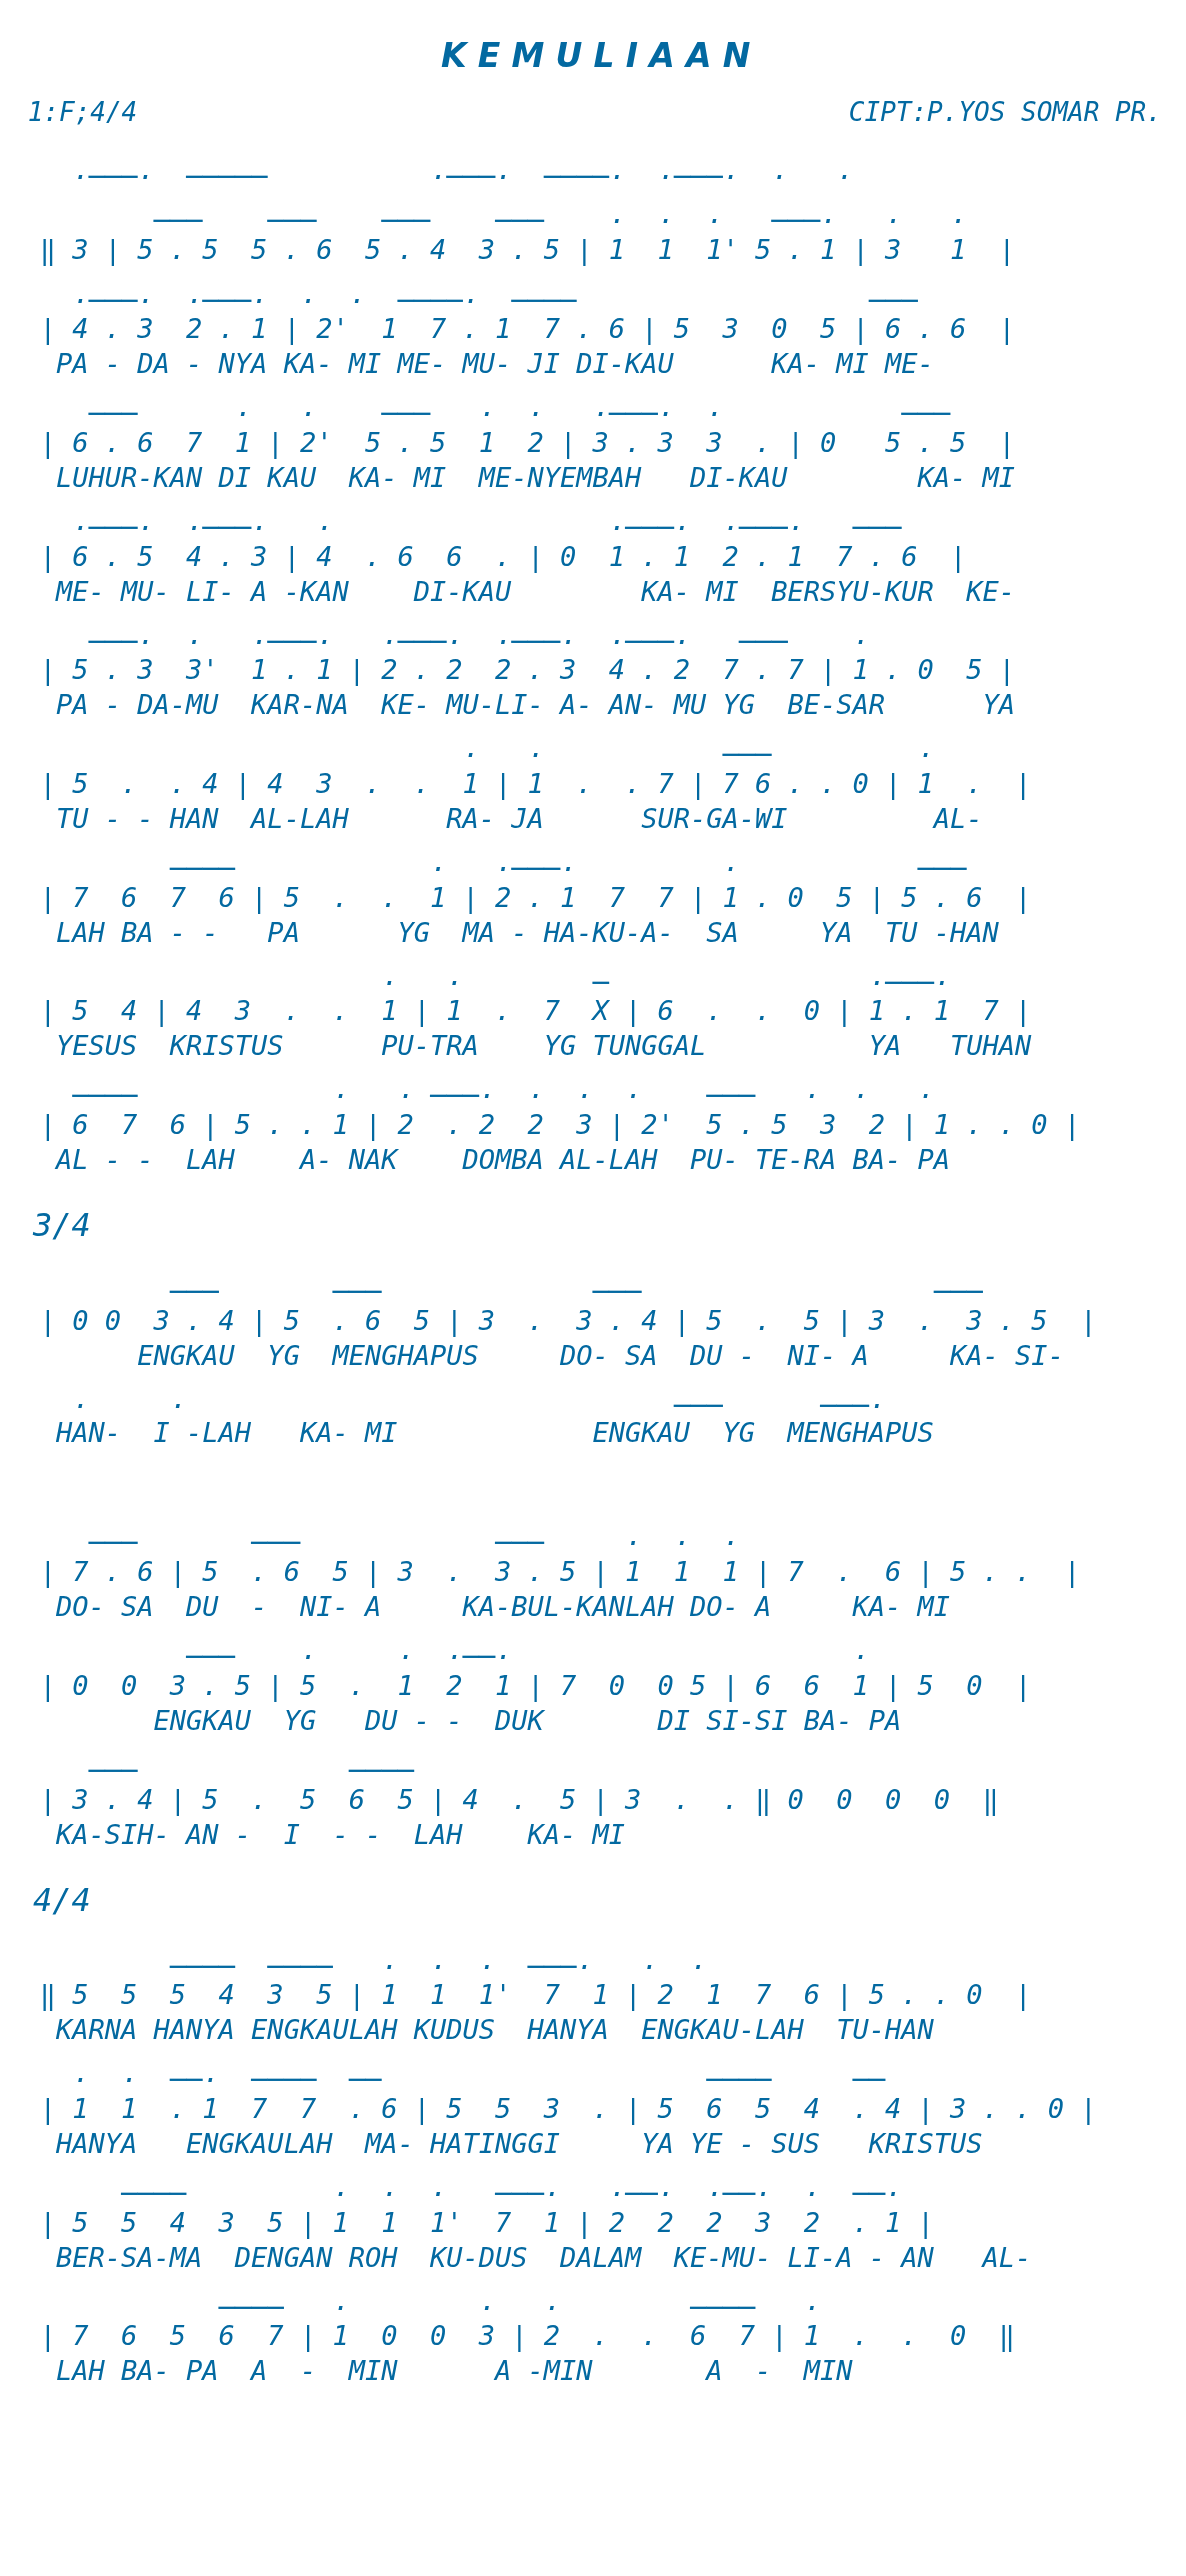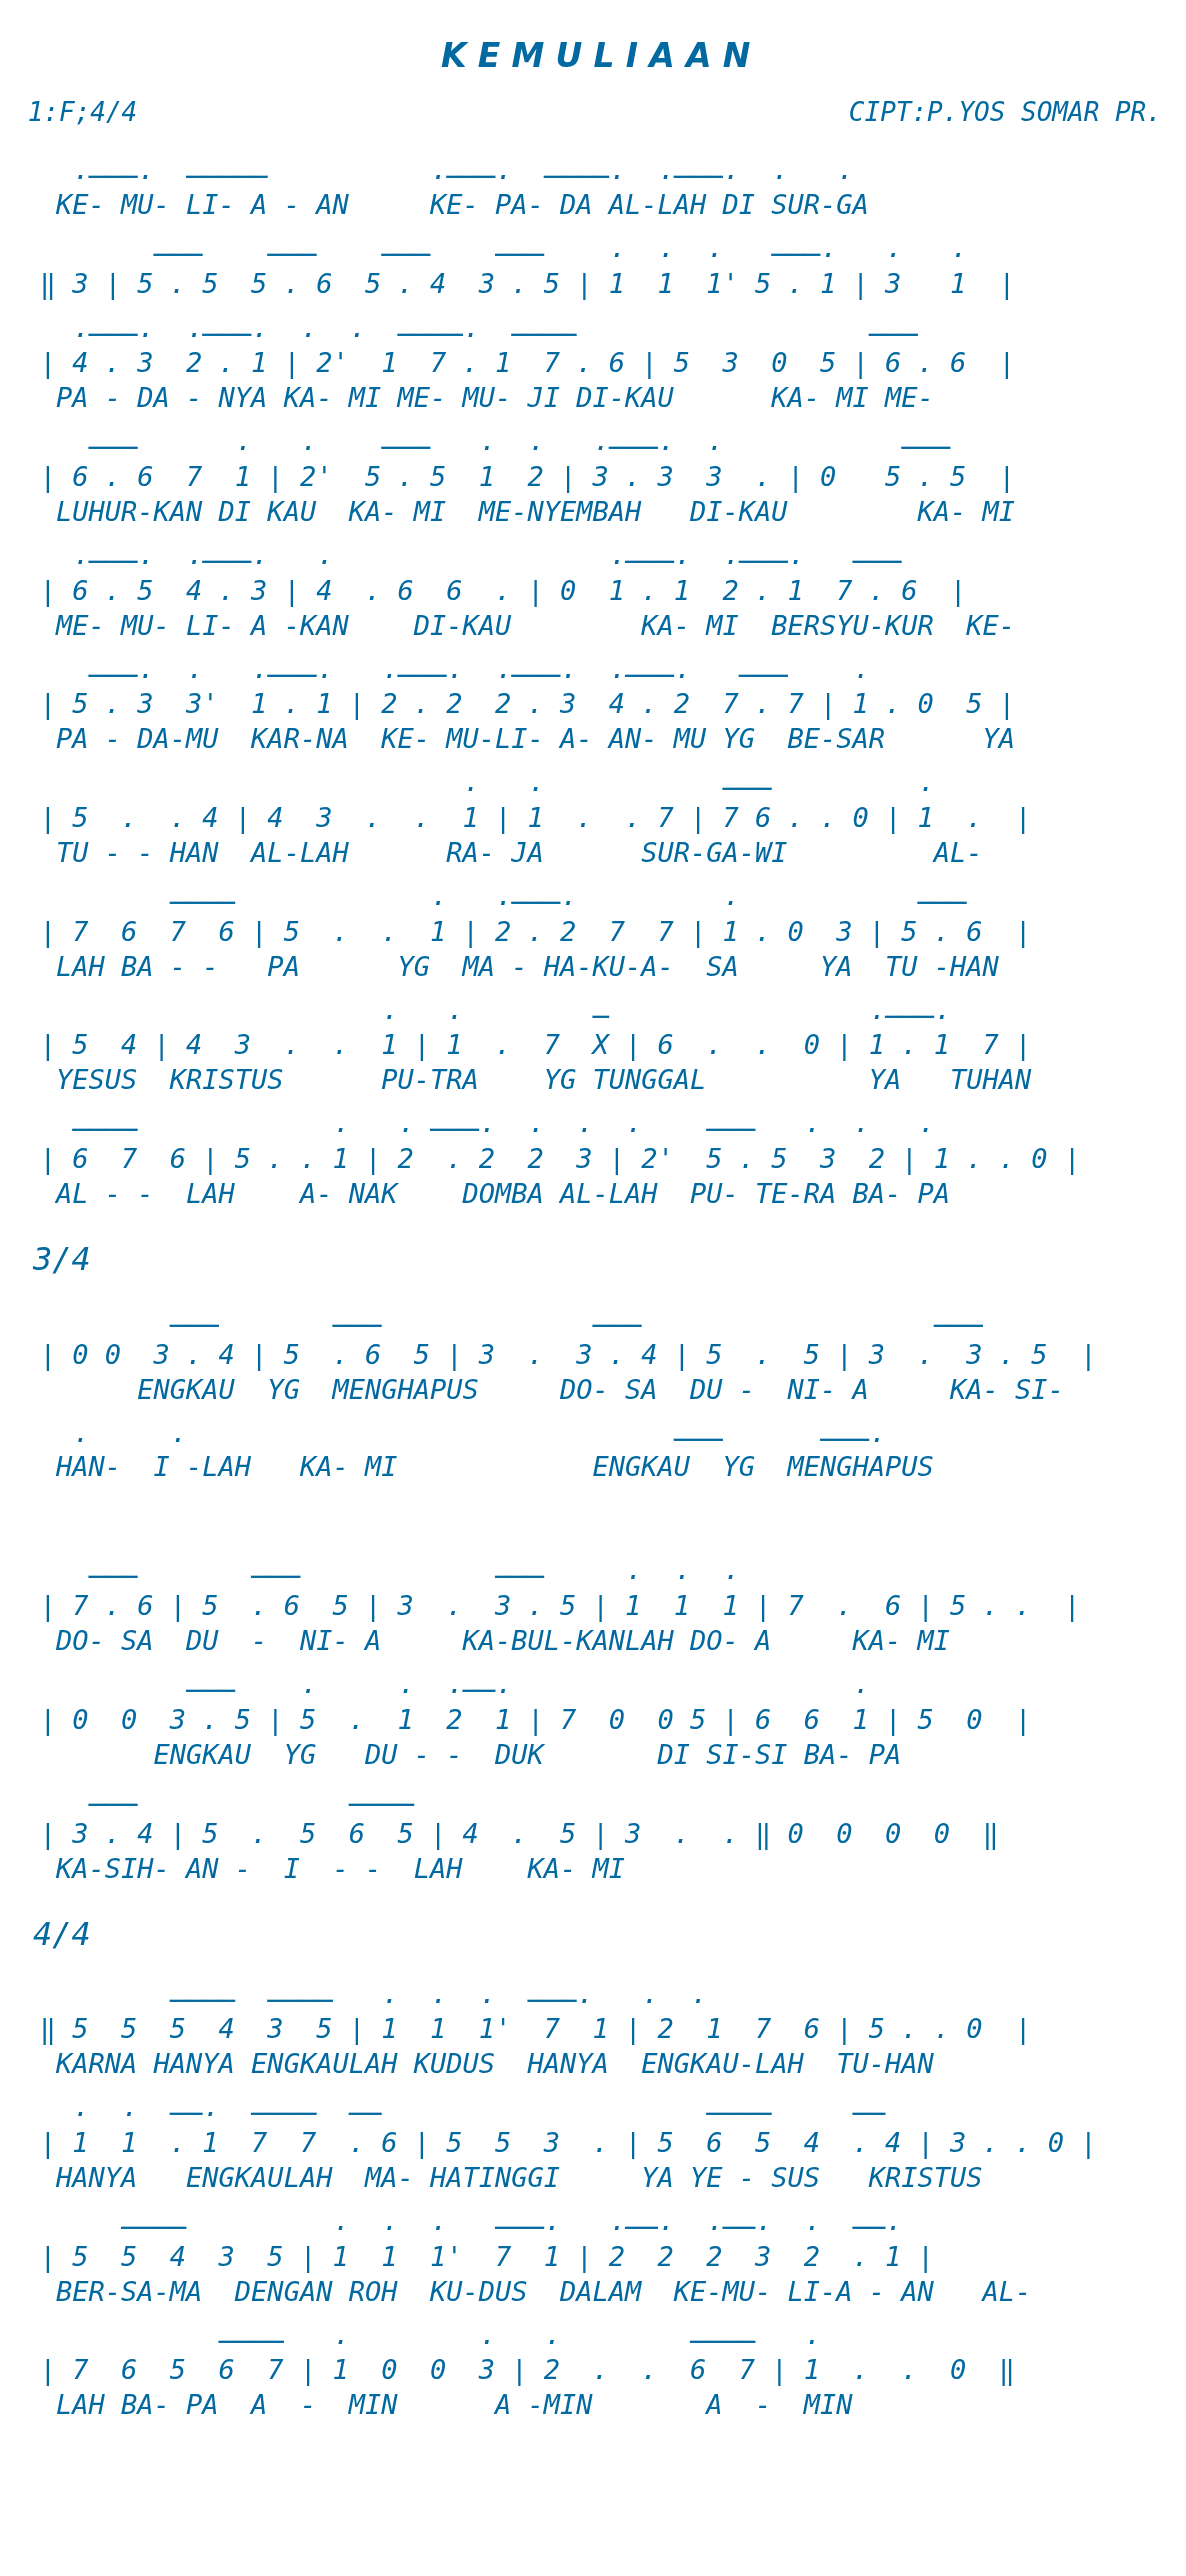--- a/index.html
+++ b/index.html
@@ -29,21 +29,20 @@
 
 <div class="page">
   <div class="title">KEMULIAAN</div>
   <div class="hdr">
     <span>1:F;4/4</span>
     <span>CIPT:P.YOS SOMAR PR.</span>
   </div>
   <div class="sections" id="sections">
   <div class="line">
     <div class="orn">  ·───·  ─────          ·───·  ────·  ·───·  ·   ·</div>
-    <div class="lyr"> KE- MU- LI- A - AN     KE- PA- DA AL-LAH DI SUR-GA</div>
   </div>
 
   <div class="line">
     <div class="orn">       ───    ───    ───    ───    ·  ·  ·   ───·   ·   ·</div>
     <div class="notes">‖ 3 | 5 . 5  5 . 6  5 . 4  3 . 5 | 1  1  1' 5 . 1 | 3   1  |</div>
   </div>
 
   <div class="line">
     <div class="orn">  ·───·  ·───·  ·  ·  ────·  ────                  ───</div>
     <div class="notes">| 4 . 3  2 . 1 | 2'  1  7 . 1  7 . 6 | 5  3  0  5 | 6 . 6  |</div>
@@ -69,21 +68,21 @@
   </div>
 
   <div class="line">
     <div class="orn">                          ·   ·           ───         ·</div>
     <div class="notes">| 5  .  . 4 | 4  3  .  .  1 | 1  .  . 7 | 7 6 . . 0 | 1  .  |</div>
     <div class="lyr"> TU - - HAN  AL-LAH      RA- JA      SUR-GA-WI         AL-</div>
   </div>
 
   <div class="line">
     <div class="orn">        ────            ·   ·───·         ·           ───</div>
-    <div class="notes">| 7  6  7  6 | 5  .  .  1 | 2 . 2  7  7 | 1 . 0  3 | 5 . 6  |</div>
+    <div class="notes">| 7  6  7  6 | 5  .  .  1 | 2 . 1  7  7 | 1 . 0  5 | 5 . 6  |</div>
     <div class="lyr"> LAH BA - -   PA      YG  MA - HA-KU-A-  SA     YA  TU -HAN</div>
   </div>
 
   <div class="line">
     <div class="orn">                     ·   ·        ─                ·───·</div>
     <div class="notes">| 5  4 | 4  3  .  .  1 | 1  .  7  X | 6  .  .  0 | 1 . 1  7 |</div>
     <div class="lyr"> YESUS  KRISTUS      PU-TRA    YG TUNGGAL          YA   TUHAN</div>
   </div>
 
   <div class="line">

